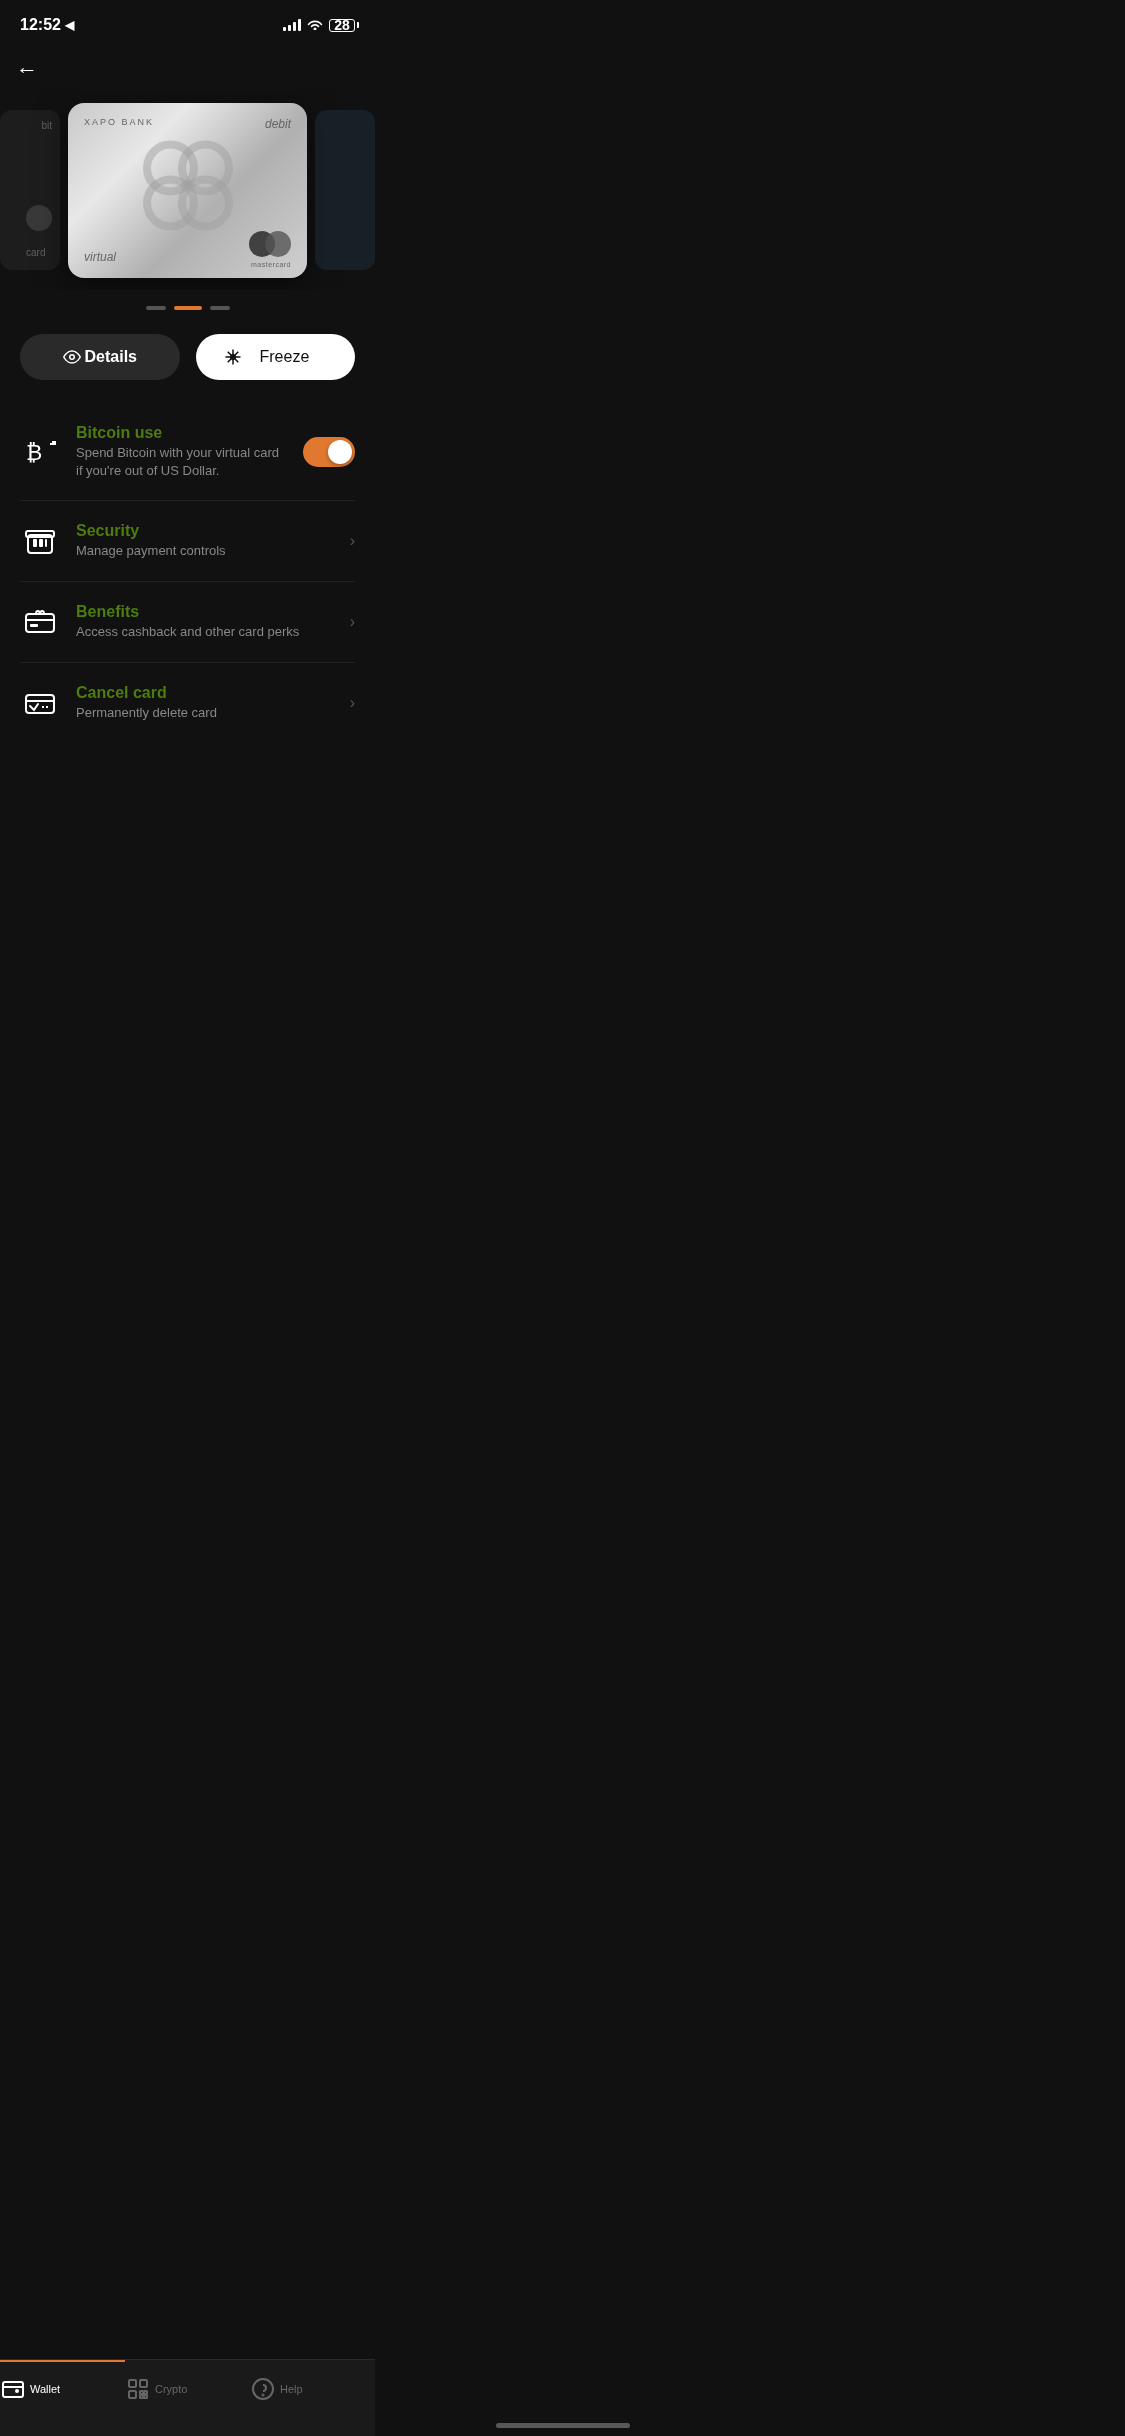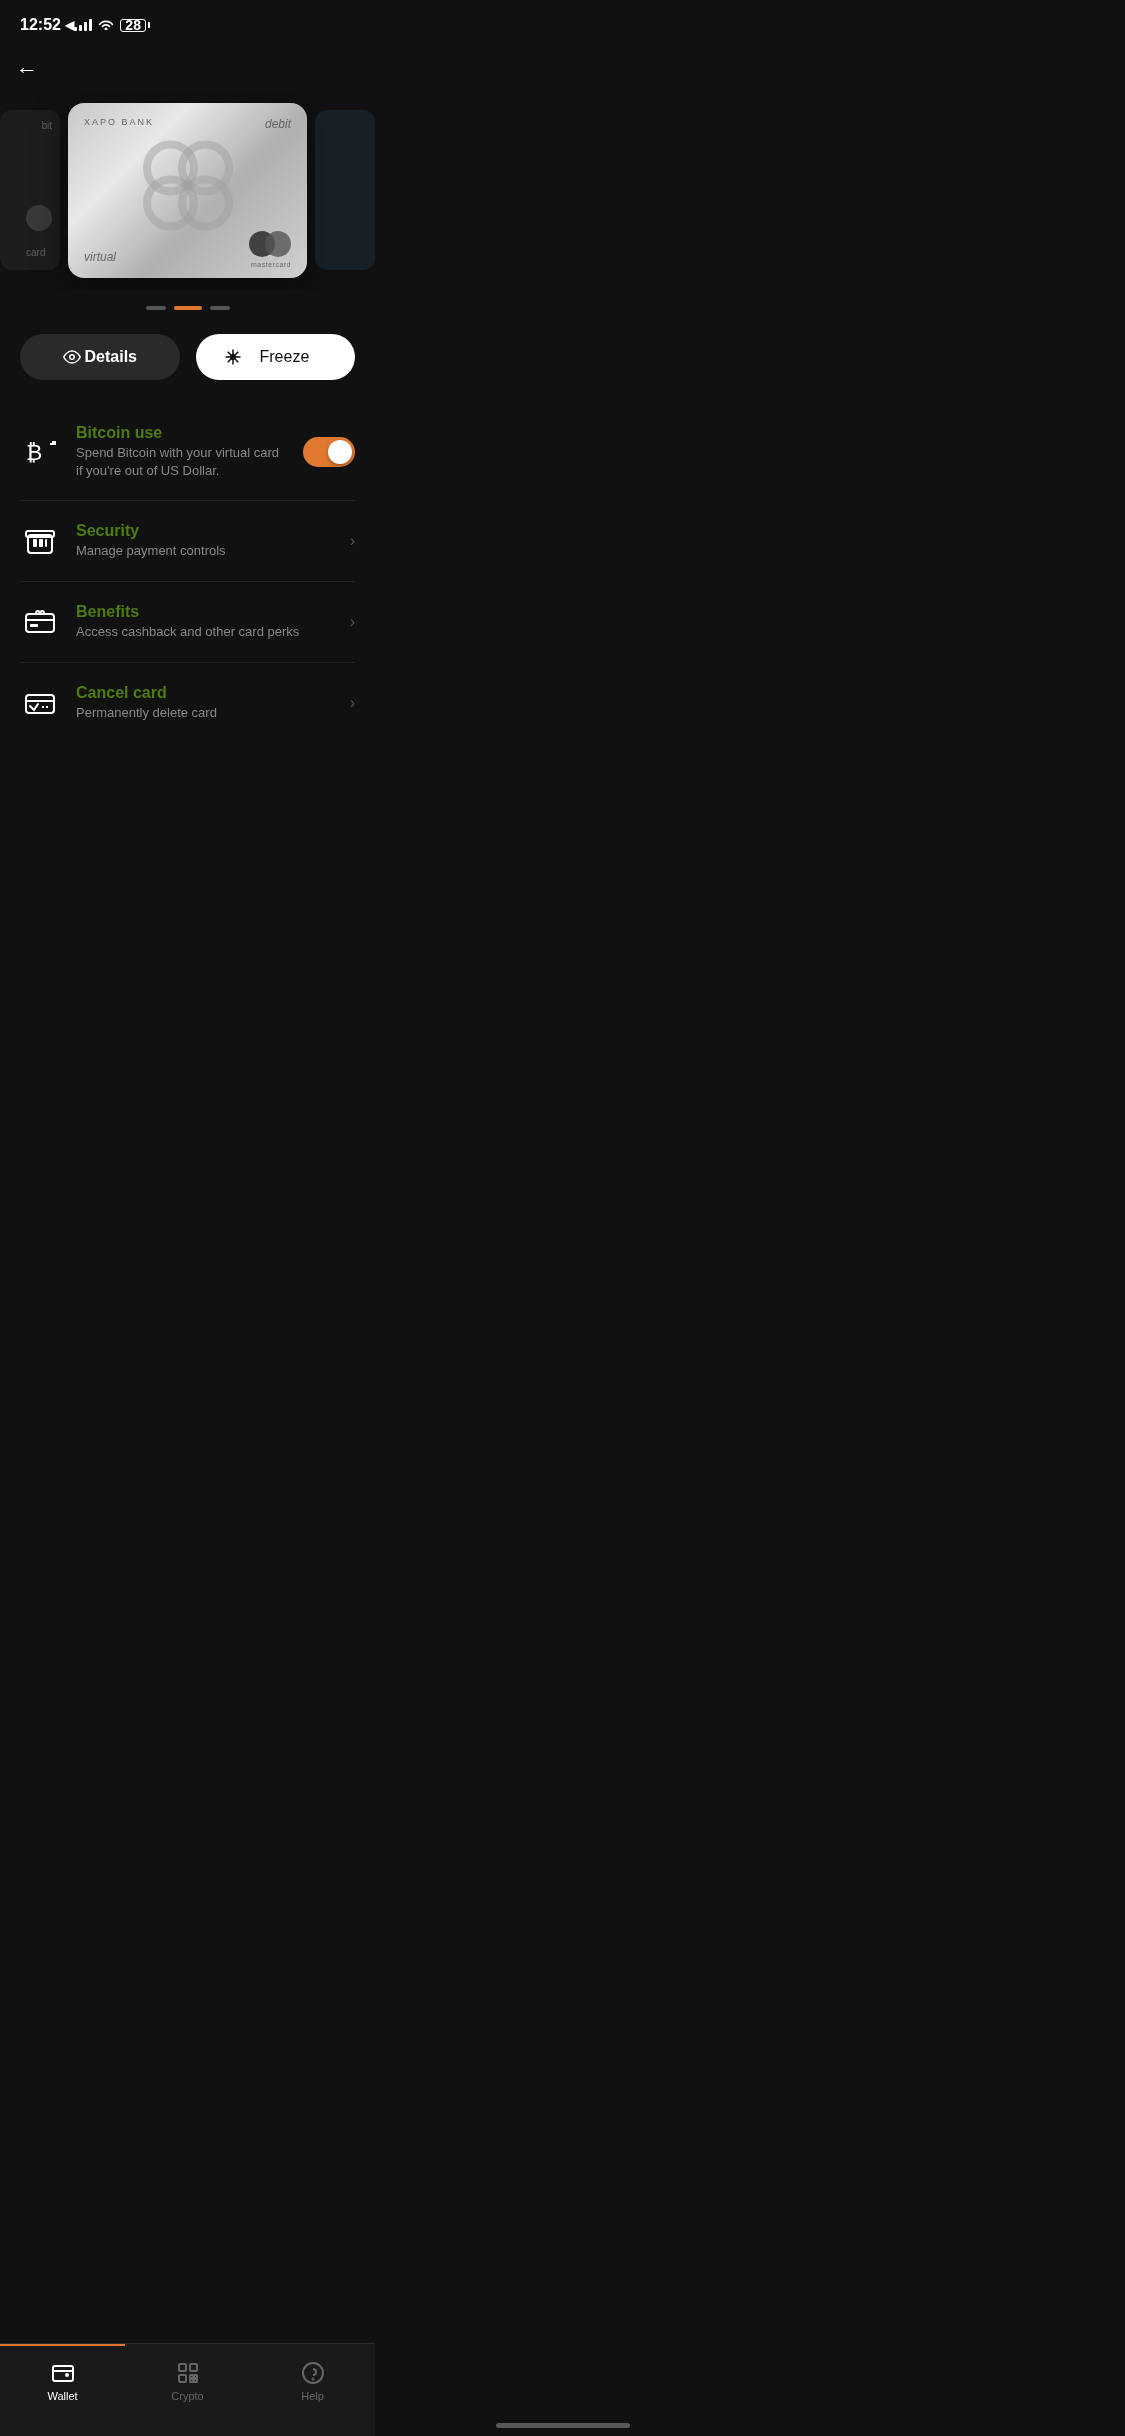--- a/index.html
+++ b/index.html
@@ -11,21 +11,21 @@
       font-family: -apple-system, BlinkMacSystemFont, 'Helvetica Neue', sans-serif;
       width: 375px;
       min-height: 812px;
       overflow-x: hidden;
       position: relative;
     }
 
     
     .status-bar {
       display: flex;
-      justify-content: flex-start;
+      justify-content: space-between;
       align-items: center;
       padding: 14px 20px 8px 20px;
       height: 44px;
     }
 
     .status-time {
       font-size: 16px;
       font-weight: 600;
       color: #fff;
       display: flex;
@@ -399,21 +399,21 @@
       width: 375px;
       background: #1a1a1a;
       border-top: 1px solid #2a2a2a;
       display: flex;
       padding: 10px 0 28px 0;
     }
 
     .nav-item {
       flex: 1;
       display: flex;
-      flex-direction: column;
+      flex-direction: row;
       align-items: center;
       gap: 4px;
       cursor: pointer;
       padding: 6px 0;
     }
 
     .nav-icon {
       width: 26px;
       height: 26px;
       display: flex;

